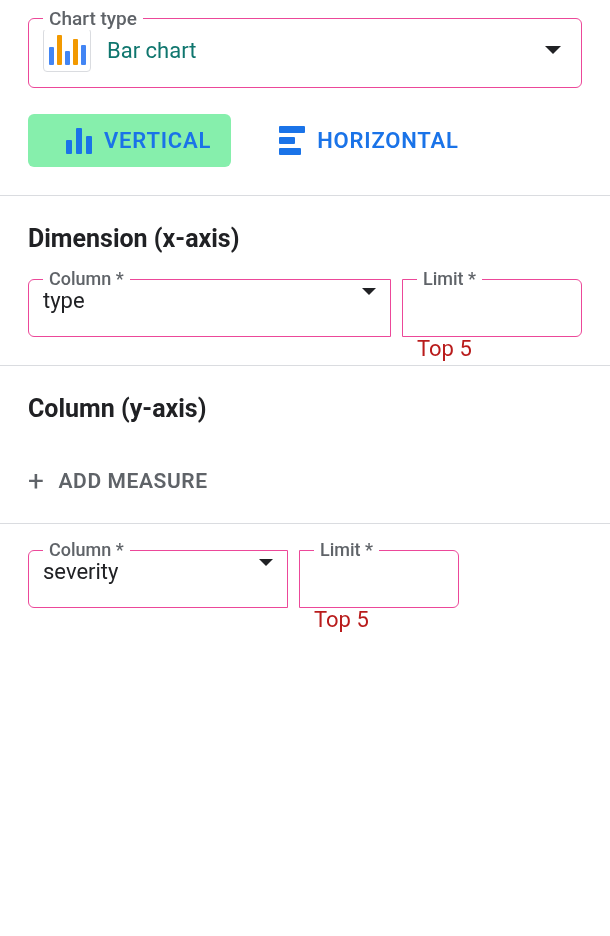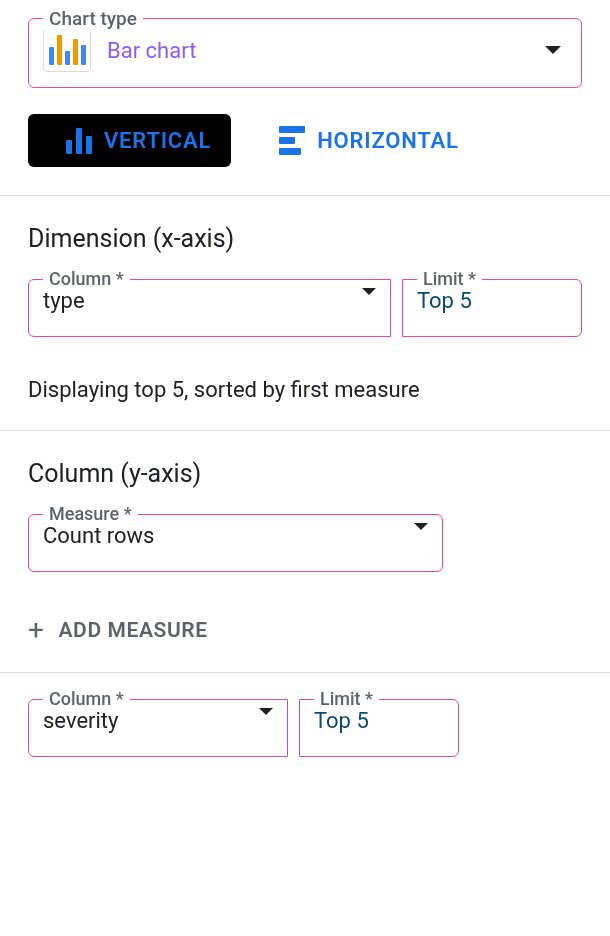--- a/index.html
+++ b/index.html
@@ -50,21 +50,21 @@
     display: flex;
     align-items: flex-end;
     justify-content: center;
     gap: 3px;
     padding-bottom: 6px;
   }
   .icon-bar { width: 5px; border-radius: 1px; }
   .chart-type-label {
     font-size: 22px;
     flex: 1;
-    color: #8b5cf6;
+    color: #0f766e;
   }
   .caret {
     width: 0; height: 0;
     border-left: 8px solid transparent;
     border-right: 8px solid transparent;
     border-top: 8px solid #202124;
     margin-right: 6px;
   }
   .caret.small {
     border-left-width: 7px;
@@ -83,52 +83,52 @@
     align-items: center;
     gap: 12px;
     padding: 12px 20px;
     font-size: 22px;
     font-weight: 600;
     letter-spacing: 0.8px;
     color: #1a73e8;
     border-radius: 6px;
     cursor: pointer;
   }
-  .tab.active { background: #000000; padding-left: 38px; }
+  .tab.active { background: #86efac; padding-left: 38px; }
   .tab .glyph { display: flex; align-items: flex-end; gap: 4px; height: 26px; }
   .tab .glyph .bar { width: 6px; background: #1a73e8; border-radius: 1px;}
   .tab .glyph-h { display: flex; flex-direction: column; gap: 4px; align-items:flex-start; }
   .tab .glyph-h .hbar { height: 7px; background: #1a73e8; border-radius: 1px;}
 
   hr.div {
     border: none;
     border-top: 1px solid #dadce0;
     margin: 28px -28px 0 -28px;
   }
 
   .section-title {
     font-size: 25px;
-    font-weight: 400;
+    font-weight: 700;
     color: #202124;
     margin-top: 28px;
   }
 
   .row {
     display: flex;
     gap: 11px;
     margin-top: 12px;
   }
   .outlined.col1 { flex: 1; }
   .outlined.col2 { width: 180px; border-top-left-radius: 0; border-bottom-left-radius: 0;}
   .outlined.col1.pair { border-top-right-radius: 0; border-bottom-right-radius: 0;}
   .outlined .value {
     font-size: 22px;
     color: #202124;
   }
-  .outlined .value.placeholder { color: #0c4a6e; }
+  .outlined .value.placeholder { color: #b91c1c; margin-top: 48px; }
   .select-inner { display:flex; align-items:flex-start; justify-content:space-between; height:34px;}
   .select-inner .caret { margin-right: 0;}
 
   .note {
     font-size: 22px;
     color: #202124;
     margin-top: 40px;
   }
 
   .add-row {
@@ -202,34 +202,24 @@
       </div>
     </div>
     <div class="outlined col2">
       <span class="legend small">Limit *</span>
       <div class="select-inner">
         <span class="value placeholder">Top 5</span>
       </div>
     </div>
   </div>
 
-  <div class="note">Displaying top 5, sorted by first measure</div>
 
   <hr class="div">
 
   <div class="section-title">Column (y-axis)</div>
-  <div class="row">
-    <div class="outlined col1 measure-select">
-      <span class="legend small">Measure *</span>
-      <div class="select-inner">
-        <span class="value">Count rows</span>
-        <div class="caret small"></div>
-      </div>
-    </div>
-  </div>
 
   <div class="add-row">
     <span class="plus">+</span>
     <span>ADD MEASURE</span>
   </div>
 
   <hr class="div">
 
   <div class="row breakdown-row">
     <div class="outlined col1 pair">

